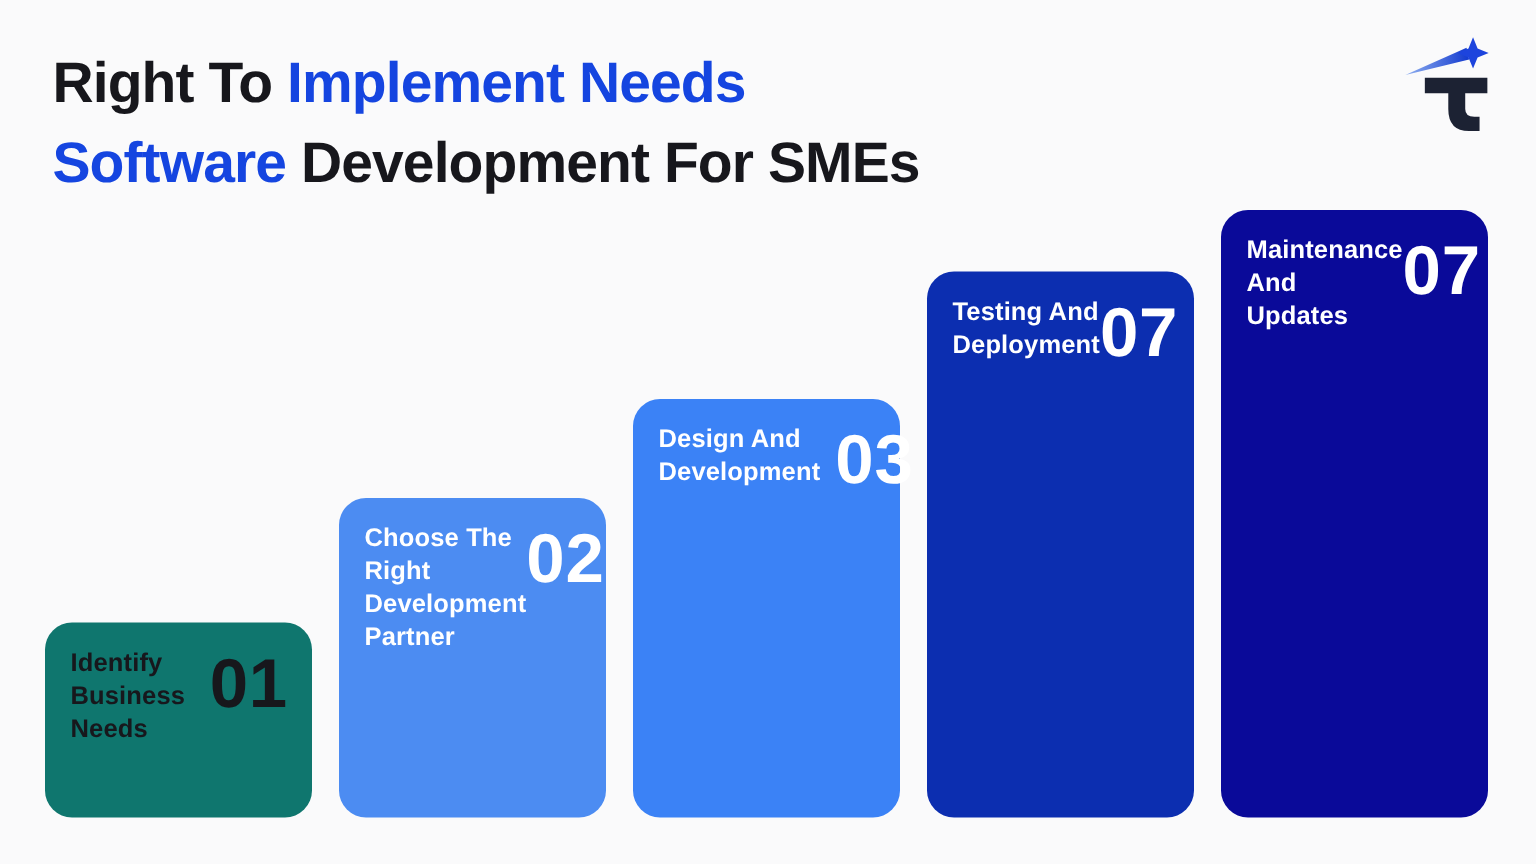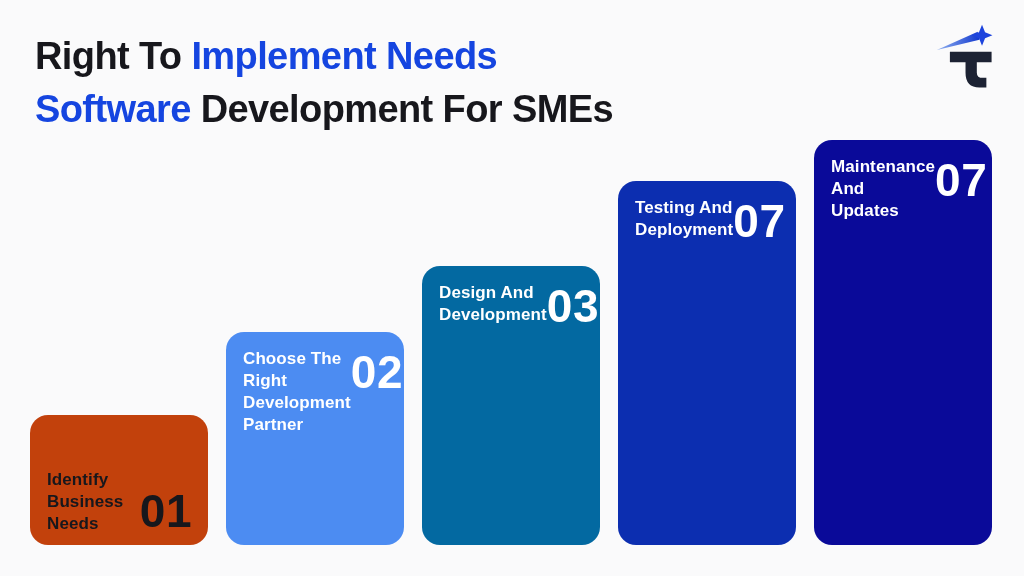--- a/index.html
+++ b/index.html
@@ -88,31 +88,31 @@
         </defs>
         <path d="M1,30 L48,9 L50,18 Z" fill="url(#cometGrad)"></path>
         <path d="M53,1 L56.5,9.5 L65,13 L56.5,16.5 L53,25 L49.5,16.5 L41,13 L49.5,9.5 Z" fill="#1d44dd"></path>
         <path d="M16,32 L64,32 L64,44 L47,44 L47,56 Q47,62 54,62 L58,62 L58,73 L50,73 Q34,73 34,56 L34,44 L16,44 Z" fill="#1c2233"></path>
       </svg>
     </div>
   </header>
 
   <div class="steps">
 
-    <div class="card card-1" style="background-color: #c2410c; color: rgb(23, 23, 28); align-items: flex-end;">
+    <div class="card card-1" style="background-color: #0f766e; color: rgb(23, 23, 28);">
       <div class="card-label">Identify Business Needs</div>
       <div class="card-number">01</div>
     </div>
 
     <div class="card card-2" style="background-color: rgb(76, 140, 242); color: rgb(255, 255, 255);">
       <div class="card-label">Choose The Right Development Partner</div>
       <div class="card-number">02</div>
     </div>
 
-    <div class="card card-3" style="background-color: #0369a1; color: rgb(255, 255, 255);">
+    <div class="card card-3" style="background-color: #3b82f6; color: rgb(255, 255, 255); gap: 10px;">
       <div class="card-label">Design And Development</div>
       <div class="card-number">03</div>
     </div>
 
     <div class="card card-4" style="background-color: rgb(12, 46, 176); color: rgb(255, 255, 255);">
       <div class="card-label">Testing And Deployment</div>
       <div class="card-number">07</div>
     </div>
 
     <div class="card card-5" style="background-color: rgb(10, 10, 153); color: rgb(255, 255, 255);">

